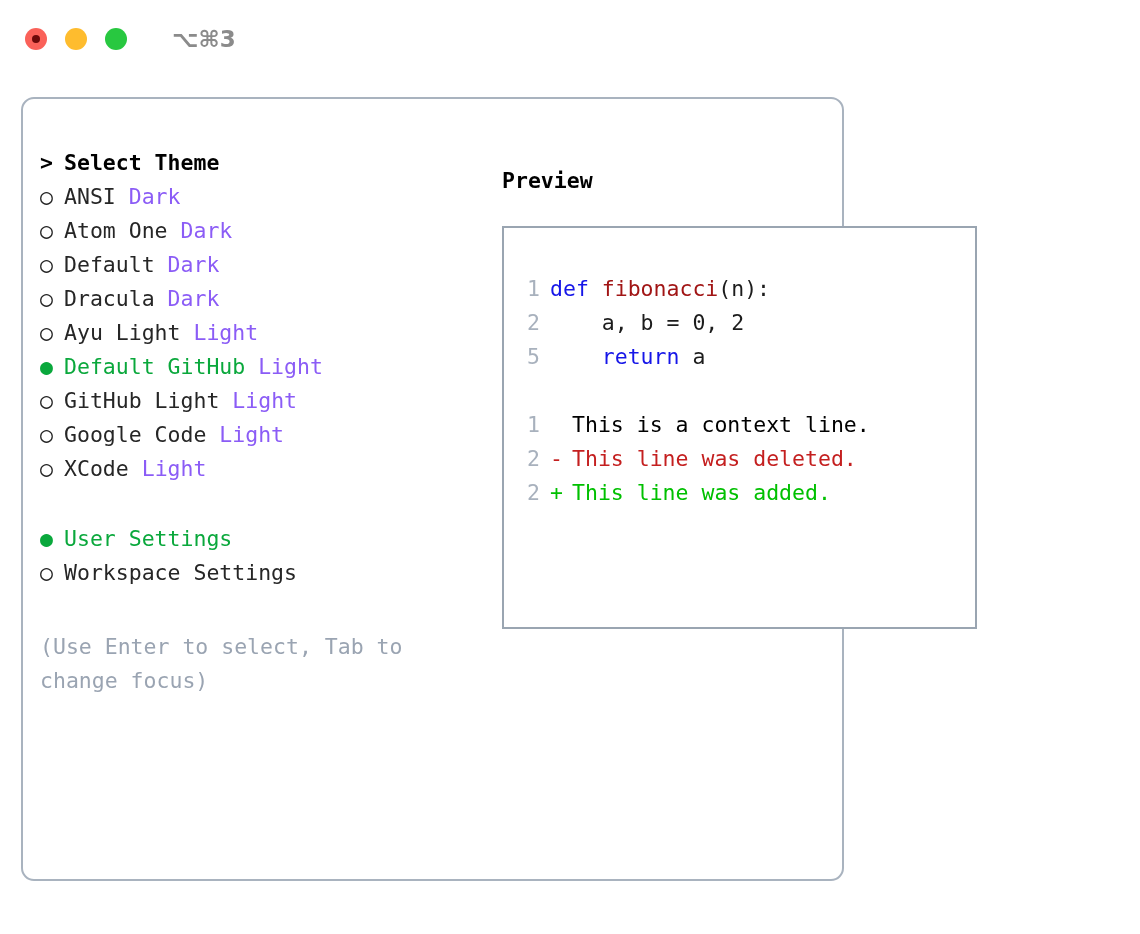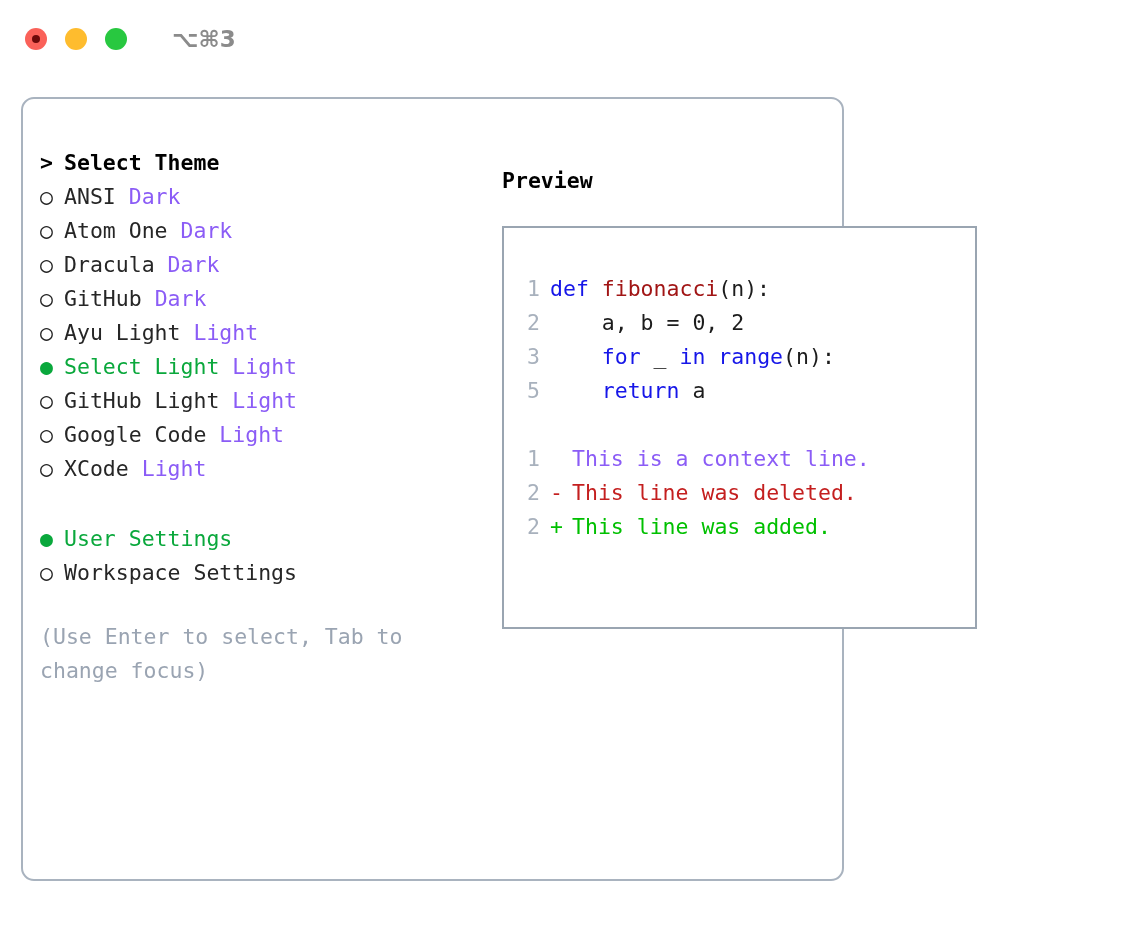--- a/index.html
+++ b/index.html
@@ -88,21 +88,21 @@
     display: inline-block;
     width: 24px;
     color: #262626;
   }
   .row.header-row { font-weight: bold; color: #000000; }
   .row.header-row .marker { color: #000000; }
   .row.selected, .row.selected .marker { color: #0aa83c; }
   .variant { color: #8b5cf6; }
   .section-gap { height: 36px; }
   .help-text {
-    margin-top: 30px;
+    margin-top: 40px;
     font-size: 21.5px;
     line-height: 34px;
     color: #9aa4b2;
     width: 400px;
     white-space: normal;
   }
 
   
   .right-col {
     position: absolute;
@@ -137,21 +137,21 @@
     width: 22px;
     text-align: right;
     color: #a8b1bd;
     margin-right: 10px;
   }
   .kw   { color: #1616e8; }
   .fn   { color: #a11515; }
   .plain{ color: #1c1c1c; }
   .diff-gap { height: 34px; }
   .dm { display: inline-block; width: 22px; }
-  .diff-ctx { color: #8b5cf6; }
+  .diff-ctx { color: #000000; }
   .diff-del { color: #c41f1f; }
   .diff-add { color: #00c000; }
 </style>
 </head>
 <body>
 
 <div class="window">
 
   <div class="titlebar">
     <div class="lights">
@@ -168,29 +168,29 @@
 
     <div class="left-col">
 
       <div class="row header-row"><span class="marker">&gt;</span><span>Select Theme</span></div>
 
       <div class="row"><span class="marker">○</span><span>ANSI</span><span> </span><span class="variant">Dark</span></div>
 
       <div class="row"><span class="marker">○</span><span>Atom One</span><span> </span><span class="variant">Dark</span></div>
 
 
+      <div class="row"><span class="marker">○</span><span>Default</span><span> </span><span class="variant">Dark</span></div>
 
       <div class="row"><span class="marker">○</span><span>Dracula</span><span> </span><span class="variant">Dark</span></div>
 
-      <div class="row"><span class="marker">○</span><span>GitHub</span><span> </span><span class="variant">Dark</span></div>
 
 
       <div class="row"><span class="marker">○</span><span>Ayu Light</span><span> </span><span class="variant">Light</span></div>
 
-      <div class="row selected"><span class="marker">●</span><span>Select Light</span><span> </span><span class="variant">Light</span></div>
+      <div class="row selected"><span class="marker">●</span><span>Default GitHub</span><span> </span><span class="variant">Light</span></div>
 
       <div class="row"><span class="marker">○</span><span>GitHub Light</span><span> </span><span class="variant">Light</span></div>
 
       <div class="row"><span class="marker">○</span><span>Google Code</span><span> </span><span class="variant">Light</span></div>
 
       <div class="row"><span class="marker">○</span><span>XCode</span><span> </span><span class="variant">Light</span></div>
 
       <div class="section-gap"></div>
 
 
@@ -203,21 +203,20 @@
 
     <div class="right-col">
       <div class="preview-title">Preview</div>
 
       <div class="preview-box">
 
         <div class="code-line"><span class="ln">1</span><span class="kw">def </span><span class="fn">fibonacci</span><span class="plain">(n):</span></div>
 
         <div class="code-line"><span class="ln">2</span><span class="plain">    a, b = 0, 2</span></div>
 
-        <div class="code-line"><span class="ln">3</span><span class="plain">    </span><span class="kw">for</span><span class="plain"> _ </span><span class="kw">in</span><span class="plain"> </span><span class="kw">range</span><span class="plain">(n):</span></div>
 
 
         <div class="code-line"><span class="ln">5</span><span class="plain">    </span><span class="kw">return</span><span class="plain"> a</span></div>
 
         <div class="diff-gap"></div>
 
         <div class="code-line"><span class="ln">1</span><span class="dm diff-ctx"> </span><span class="diff-ctx">This is a context line.</span></div>
 
         <div class="code-line"><span class="ln">2</span><span class="dm diff-del">-</span><span class="diff-del">This line was deleted.</span></div>
 

